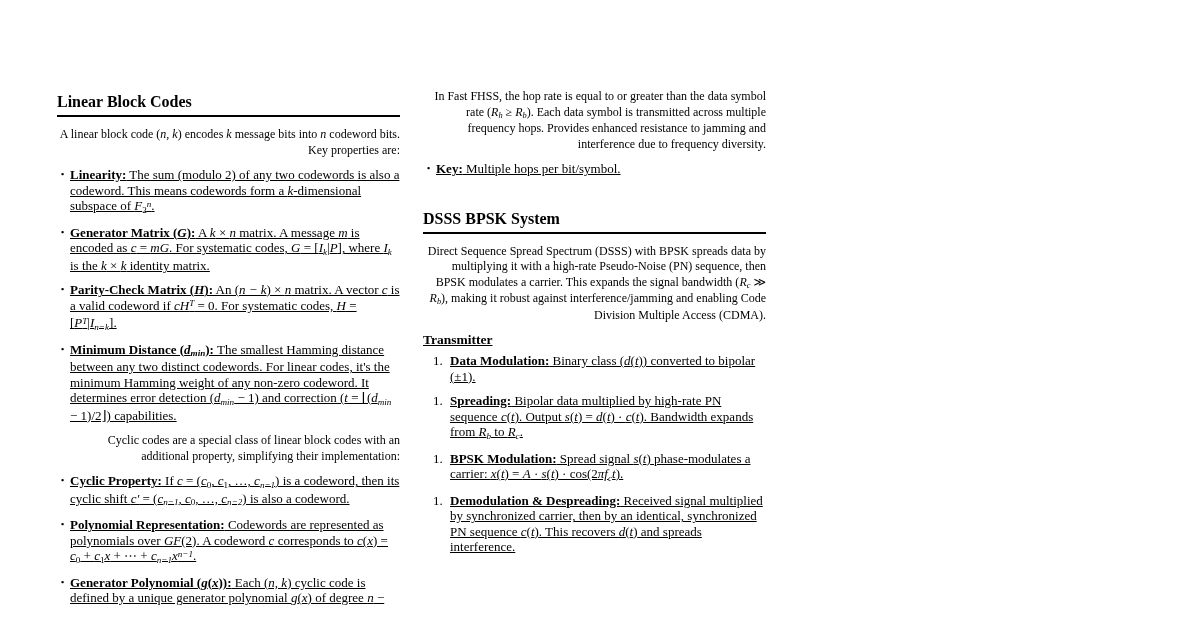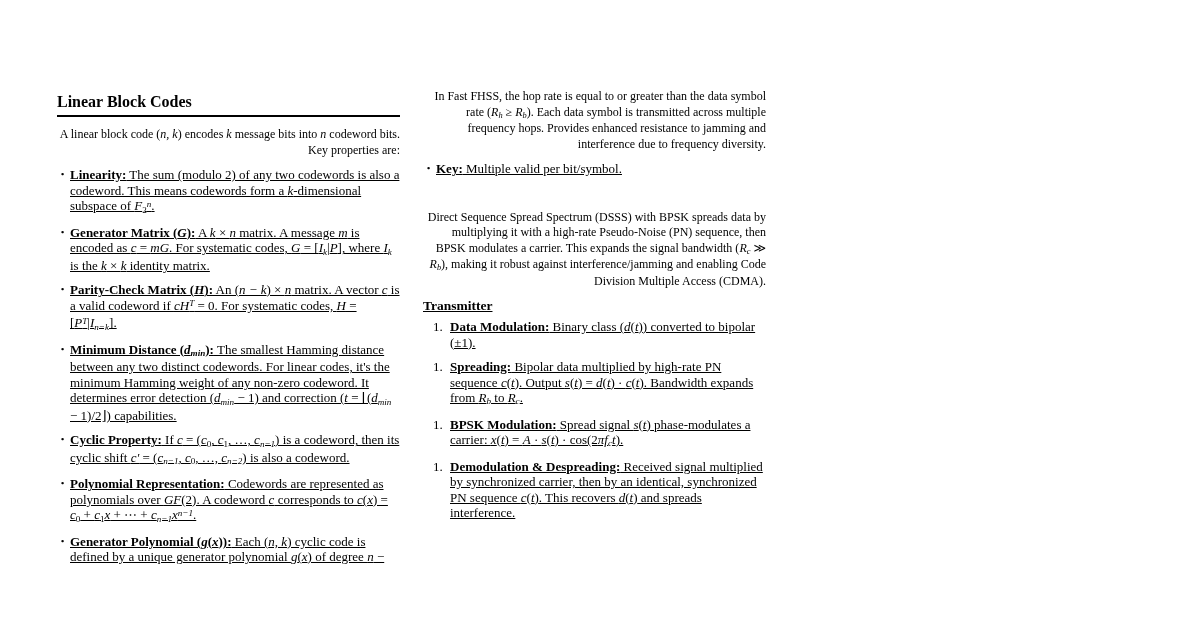--- a/index.html
+++ b/index.html
@@ -51,20 +51,21 @@
           <span class="li-text"><span class="seg-b">Parity-Check Matrix (</span><span class="seg-b seg-i">H</span><span class="seg-b">):</span><span> An (</span><span class="seg-i">n − k</span><span>) × </span><span class="seg-i">n</span><span> matrix. A vector </span><span class="seg-i">c</span><span> is a valid codeword if </span><span class="seg-i">cH</span><span class="seg-i seg-sup">T</span><span> = 0. For systematic codes, </span><span class="seg-i">H</span><span> = [</span><span class="seg-i">P</span><span class="seg-i seg-sup">T</span><span>|</span><span class="seg-i">I</span><span class="seg-i seg-sub">n−k</span><span>].</span></span>
         </li>
         <li>
           <span class="marker">•</span>
           <span class="li-text"><span class="seg-b">Minimum Distance (</span><span class="seg-b seg-i">d</span><span class="seg-b seg-i seg-sub">min</span><span class="seg-b">):</span><span> The smallest Hamming distance between any two distinct codewords. For linear codes, it's the minimum Hamming weight of any non-zero codeword. It determines error detection (</span><span class="seg-i">d</span><span class="seg-i seg-sub">min</span><span> − 1) and correction (</span><span class="seg-i">t</span><span> = ⌊(</span><span class="seg-i">d</span><span class="seg-i seg-sub">min</span><span> − 1)/2⌋) capabilities.</span></span>
         </li>
       </ul>
     </div>
 
     <div class="section section-cyclic">
+      <p class="intro"><span>Cyclic codes are a special class of linear block codes with an additional property, simplifying their implementation:</span></p>
       <ul class="blist">
         <li>
           <span class="marker">•</span>
           <span class="li-text"><span class="seg-b">Cyclic Property:</span><span> If </span><span class="seg-i">c</span><span> = (</span><span class="seg-i">c</span><span class="seg-sub">0</span><span>, </span><span class="seg-i">c</span><span class="seg-sub">1</span><span>, …, </span><span class="seg-i">c</span><span class="seg-i seg-sub">n−1</span><span>) is a codeword, then its cyclic shift </span><span class="seg-i">c′</span><span> = (</span><span class="seg-i">c</span><span class="seg-i seg-sub">n−1</span><span>, </span><span class="seg-i">c</span><span class="seg-sub">0</span><span>, …, </span><span class="seg-i">c</span><span class="seg-i seg-sub">n−2</span><span>) is also a codeword.</span></span>
         </li>
         <li>
           <span class="marker">•</span>
           <span class="li-text"><span class="seg-b">Polynomial Representation:</span><span> Codewords are represented as polynomials over </span><span class="seg-i">GF</span><span>(2). A codeword </span><span class="seg-i">c</span><span> corresponds to </span><span class="seg-i">c</span><span>(</span><span class="seg-i">x</span><span>) = </span><span class="seg-i">c</span><span class="seg-sub">0</span><span> + </span><span class="seg-i">c</span><span class="seg-sub">1</span><span class="seg-i">x</span><span> + ⋯ + </span><span class="seg-i">c</span><span class="seg-i seg-sub">n−1</span><span class="seg-i">x</span><span class="seg-i seg-sup">n−1</span><span>.</span></span>
         </li>
         <li>
@@ -76,26 +77,27 @@
 
   </div>
 
   <div class="col col-right">
 
     <div class="section section-fhss">
       <p class="intro"><span>In Fast FHSS, the hop rate is equal to or greater than the data symbol rate (</span><span class="seg-i">R</span><span class="seg-i seg-sub">h</span><span> ≥ </span><span class="seg-i">R</span><span class="seg-i seg-sub">b</span><span>). Each data symbol is transmitted across multiple frequency hops. Provides enhanced resistance to jamming and interference due to frequency diversity.</span></p>
       <ul class="blist">
         <li>
           <span class="marker">•</span>
-          <span class="li-text"><span class="seg-b">Key:</span><span> Multiple valid per bit/symbol.</span></span>
+          <span class="li-text"><span class="seg-b">Key:</span><span> Multiple hops per bit/symbol.</span></span>
         </li>
       </ul>
     </div>
 
     <div class="section section-dsss">
+      <h2 class="section-title">DSSS BPSK System</h2>
       <p class="intro"><span>Direct Sequence Spread Spectrum (DSSS) with BPSK spreads data by multiplying it with a high-rate Pseudo-Noise (PN) sequence, then BPSK modulates a carrier. This expands the signal bandwidth (</span><span class="seg-i">R</span><span class="seg-i seg-sub">c</span><span> ≫ </span><span class="seg-i">R</span><span class="seg-i seg-sub">b</span><span>), making it robust against interference/jamming and enabling Code Division Multiple Access (CDMA).</span></p>
 
       <div class="subsection">
         <div class="subheading">Transmitter</div>
         <ol class="nlist">
           <li>
             <span class="marker">1.</span>
             <span class="li-text"><span class="seg-b">Data Modulation:</span><span> Binary class (</span><span class="seg-i">d</span><span>(</span><span class="seg-i">t</span><span>)</span><span>) converted to bipolar (±1).</span></span>
           </li>
           <li>

